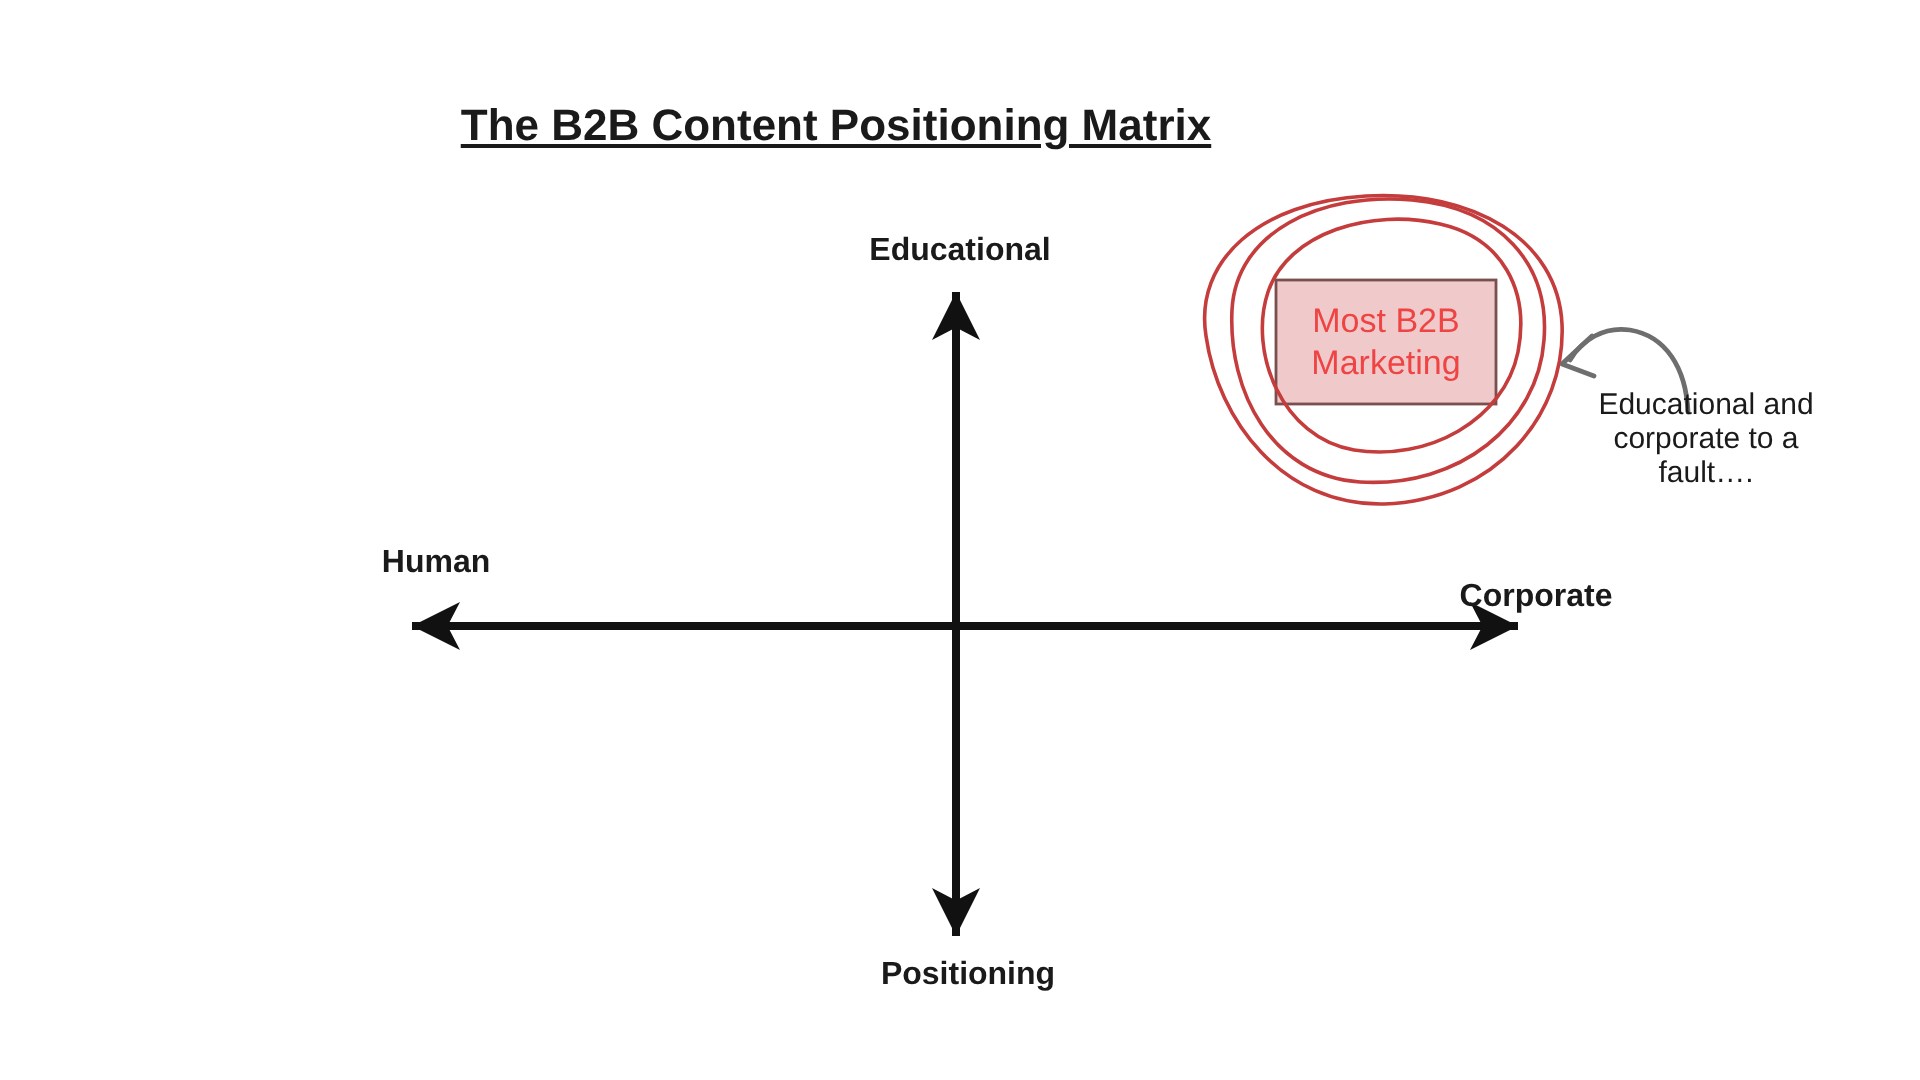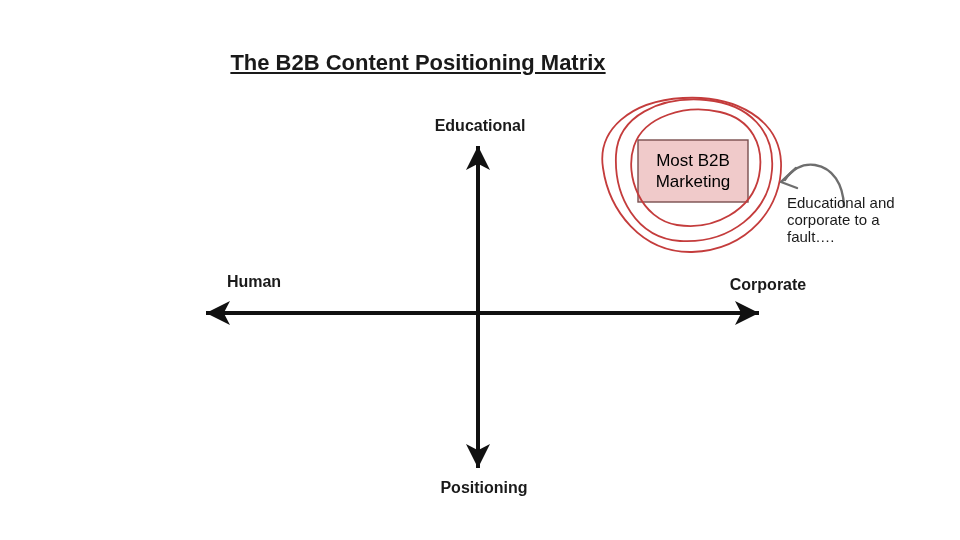--- a/index.html
+++ b/index.html
@@ -35,20 +35,21 @@
   .hand-arrow {
     fill: none;
     stroke-width: 2.4;
     stroke-linecap: round;
     stroke-linejoin: round;
   }
   .txt {
     position: absolute;
     color: #1a1a1a;
     white-space: nowrap;
+    text-align: center;
   }
   .page-title {
     left: 0;
     top: 50px;
     width: 836px;
     text-align: center;
     font-size: 22px;
     font-weight: bold;
     text-decoration: underline;
     white-space: normal;
@@ -62,21 +63,21 @@
     left: 638px;
     top: 140px;
     width: 110px;
     height: 62px;
     display: flex;
     align-items: center;
     justify-content: center;
     text-align: center;
     font-size: 17px;
     line-height: 21px;
-    color: #000000;
+    color: #ef4444;
     white-space: pre-line;
   }
   .annotation {
     left: 787px;
     top: 194px;
     width: 132px;
     font-size: 15px;
     line-height: 17px;
     white-space: normal;
   }
@@ -106,22 +107,22 @@
     <path class="hand-arrow" d="M 844 206 C 843 184 833 168 815 165 C 802 163 791 170 785 180" stroke="#6e6e6e"></path>
     <path class="hand-arrow" d="M 796 168 L 781 182 L 797 188" stroke="#6e6e6e"></path>
   </svg>
 
   <div class="txt page-title">The B2B Content Positioning Matrix</div>
 
   <div class="txt axis-label" style="left:480px; top:117px;">Educational</div>
 
   <div class="txt axis-label" style="left:484px; top:479px;">Positioning</div>
 
-  <div class="txt axis-label" style="left:218px; top:273px;margin-left:36px;">Human</div>
+  <div class="txt axis-label" style="left:218px; top:273px;">Human</div>
 
-  <div class="txt axis-label" style="left:768px; top:276px;">Corporate</div>
+  <div class="txt axis-label" style="left:768px; top:290px;">Corporate</div>
 
   <div class="txt box-label">Most B2B
 Marketing</div>
 
   <div class="txt annotation">Educational and corporate to a fault….</div>
 
 </div>
 
 </body></html>

